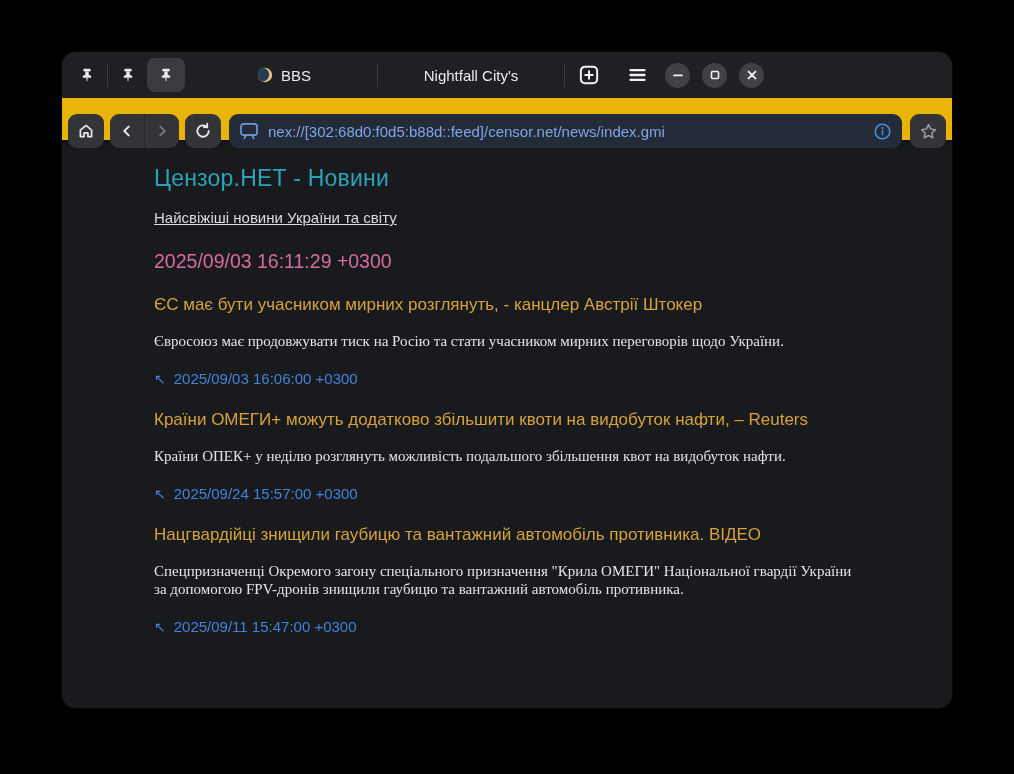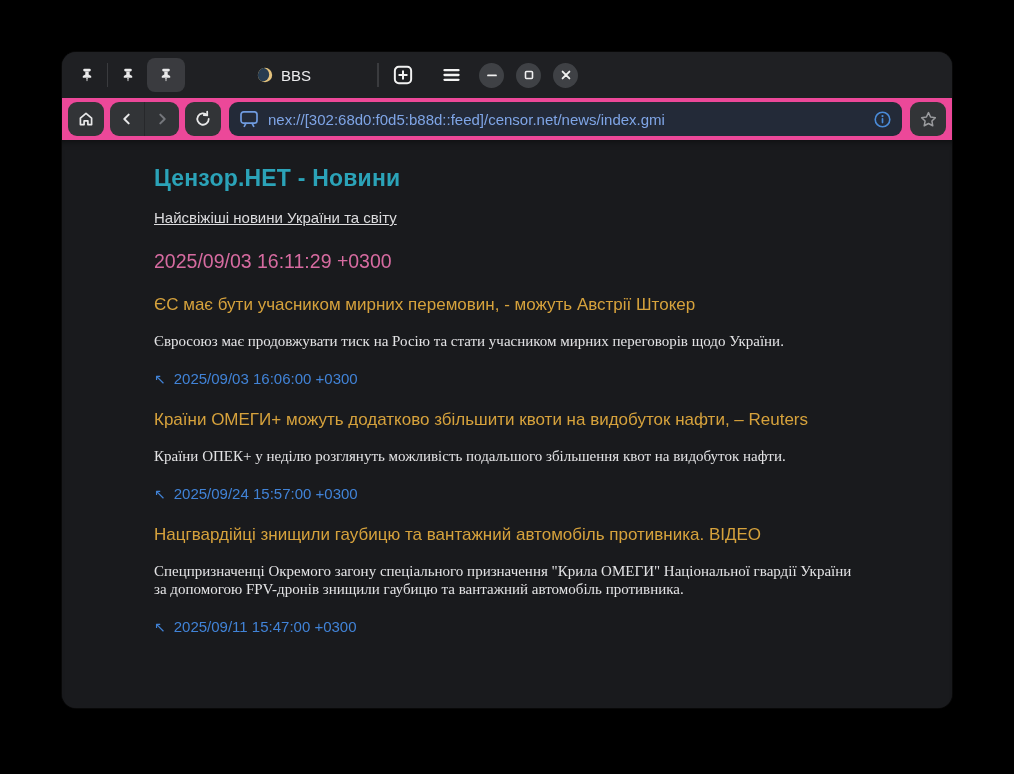--- a/index.html
+++ b/index.html
@@ -58,22 +58,22 @@
   .menu-btn { margin-left: 20px; }
   .winctrls { display: flex; align-items: center; gap: 12px; margin-left: 14px; }
   .circle-btn {
     width: 25px; height: 25px; border-radius: 50%;
     background: #3f4145; border: none; color: #f0f0f0;
     display: flex; align-items: center; justify-content: center;
   }
   
   .navbar {
     height: 42px;
-    background: #ec4899;
-    display: flex; align-items: center;
+    background: #eab308;
+    display: flex; align-items: flex-start;
     padding: 16px 6px;
   }
   .nav-btn {
     height: 34px; border: none; background: #323437; color: #e8e8e9;
     border-radius: 9px;
     display: flex; align-items: center; justify-content: center;
   }
   .home-btn { width: 36px; }
   .navgroup {
     display: flex; margin-left: 6px; border-radius: 9px; overflow: hidden;
@@ -103,21 +103,21 @@
   .star-btn { width: 36px; margin-left: 8px; color: #9a9b9e; }
   
   .content {
     height: 568px;
     background: #191a1d;
     box-shadow: inset 0 7px 9px -7px rgba(0,0,0,0.65);
     overflow: hidden;
   }
   .col { width: 706px; margin: 0 auto; padding-top: 12px; }
   .page-title {
-    color: #2ba3b8; font-size: 23px; font-weight: 700; letter-spacing: 0.2px;
+    color: #2ba3b8; font-size: 23px; font-weight: 400; letter-spacing: 0.2px;
     line-height: 28px; margin-top: 12px;
   }
   .subtitle { color: #dcdcde; font-size: 15px; line-height: 18px; margin-top: 17px; text-decoration: underline; }
   .date-heading {
     color: #d66ba0; font-size: 19.5px; font-weight: 500; line-height: 24px;
     margin-top: 22px; 
   }
   .article { margin-top: 21px; }
   .headline {
     color: #d6a23c; font-size: 17px; font-weight: 500; line-height: 21px;
@@ -178,20 +178,23 @@
                   <circle cx="8" cy="8" r="7.2"></circle>
                 </clipPath>
               </defs>
             <circle cx="8" cy="8" r="7.2" fill="#e3c27d"></circle>
             <circle cx="5.3" cy="7.7" r="6.9" fill="#273c50" clip-path="url(#mclip)"></circle>
           </svg>
         </span>
         <span>BBS</span>
       </button>
       <div class="vsep"></div>
+      <button class="tab">
+        <span>Nightfall City's</span>
+      </button>
       <div class="vsep"></div>
     </div>
 
     <button class="icon-btn newtab-btn">
       <span>
         <svg width="22" height="22" viewBox="0 0 20 20" fill="none" stroke="currentColor" stroke-width="1.8" stroke-linecap="round">
           <rect x="2.6" y="2.6" width="14.8" height="14.8" rx="3.6"></rect>
           <path d="M10 6.6v6.8M6.6 10h6.8"></path>
         </svg>
       </span>
@@ -292,21 +295,21 @@
     </button>
   </div>
 
   <div class="content">
     <div class="col">
       <h1 class="page-title">Цензор.НЕТ - Новини</h1>
       <p class="subtitle">Найсвіжіші новини України та світу</p>
       <h2 class="date-heading">2025/09/03 16:11:29 +0300</h2>
 
       <div class="article">
-        <h3 class="headline">ЄС має бути учасником мирних перемовин, - можуть Австрії Штокер</h3>
+        <h3 class="headline">ЄС має бути учасником мирних розглянуть, - канцлер Австрії Штокер</h3>
         <p class="summary">Євросоюз має продовжувати тиск на Росію та стати учасником мирних переговорів щодо України.</p>
         <a class="alink" href="#">
           <span class="arrow">↖</span>
           <span>2025/09/03 16:06:00 +0300</span>
         </a>
       </div>
 
       <div class="article">
         <h3 class="headline">Країни ОМЕГИ+ можуть додатково збільшити квоти на видобуток нафти, – Reuters</h3>
         <p class="summary">Країни ОПЕК+ у неділю розглянуть можливість подальшого збільшення квот на видобуток нафти.</p>

